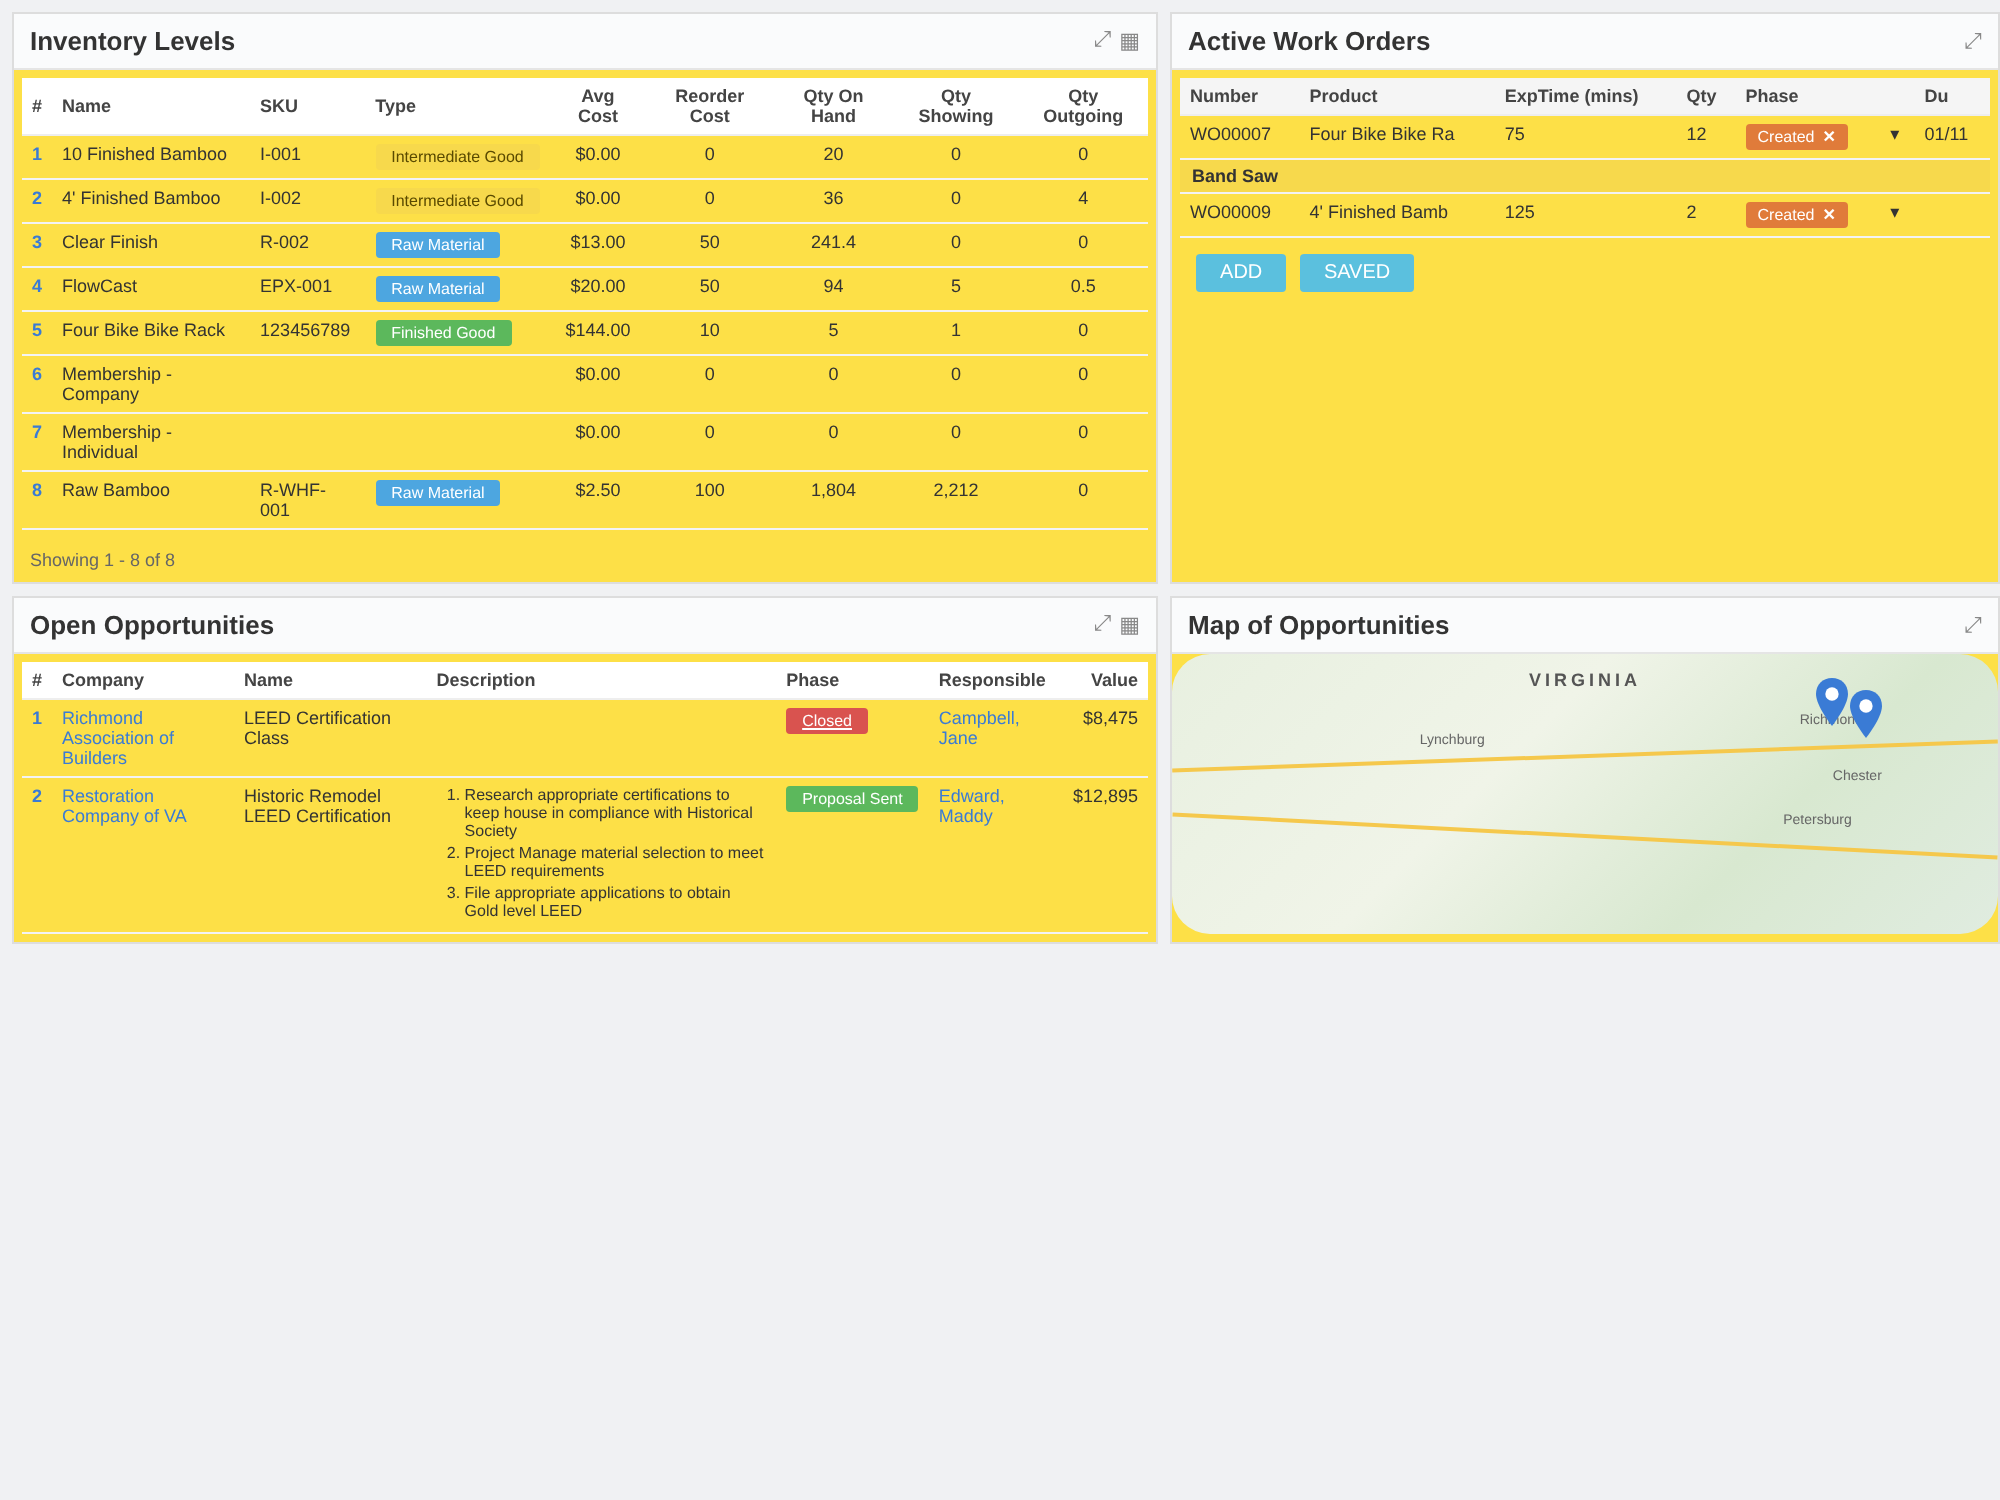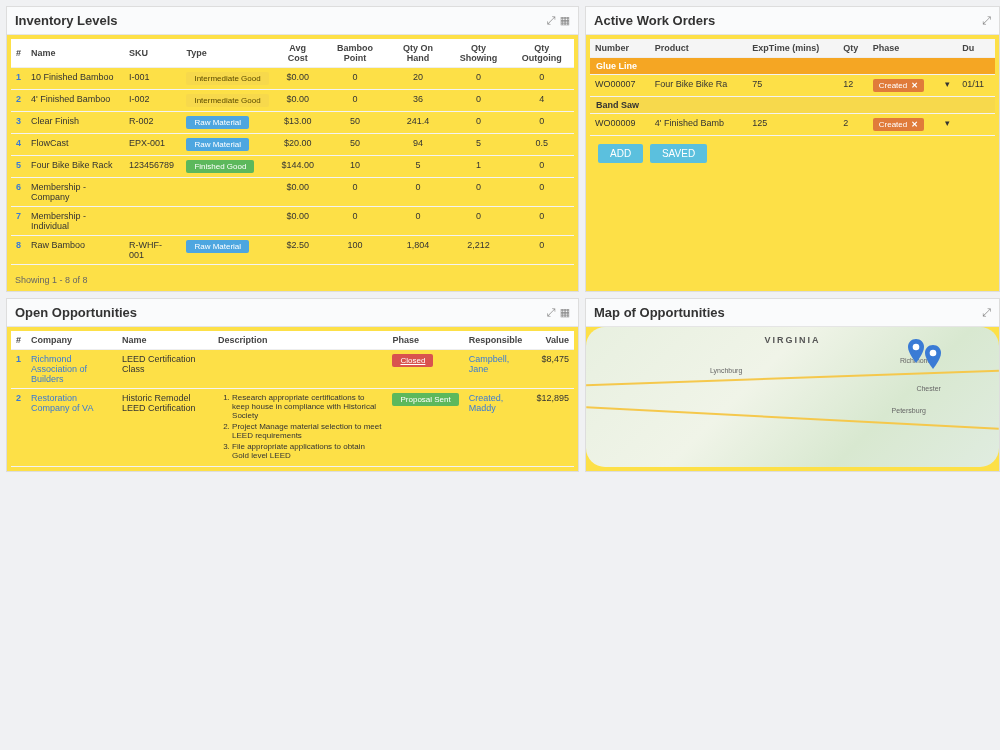--- a/index.html
+++ b/index.html
@@ -57,21 +57,21 @@
     </div>
     <div class="panel-body">
       <table>
         <thead>
             <tr id="inv-head">
               <th>#</th>
               <th>Name</th>
               <th>SKU</th>
               <th>Type</th>
               <th class="td-center">Avg Cost</th>
-              <th class="td-center">Bamboo Point</th>
+              <th class="td-center">Reorder Cost</th>
               <th class="td-center">Qty On Hand</th>
               <th class="td-center">Qty Showing</th>
               <th class="td-center">Qty Outgoing</th>
             </tr>
           </thead>
         <tbody id="inv-body">
             <tr>
               <td class="num">1</td>
               <td>10 Finished Bamboo</td>
               <td>I-001</td>
@@ -180,23 +180,20 @@
               <th>Product</th>
               <th>ExpTime (mins)</th>
               <th>Qty</th>
               <th>Phase</th>
               <th></th>
               <th>Du</th>
             </tr>
           </thead>
         <tbody id="wo-body">
             <tr>
-              <td colspan="7" class="wo-group orange">Glue Line</td>
-            </tr>
-            <tr>
               <td>WO00007</td>
               <td>Four Bike Bike Ra</td>
               <td>75</td>
               <td>12</td>
               <td><span class="chip b-orange">Created <span class="x">✕</span></span></td>
               <td>▾</td>
               <td>01/11</td>
             </tr>
             <tr>
               <td colspan="7" class="wo-group ">Band Saw</td>
@@ -255,21 +252,21 @@
               <td class="link">Restoration Company of VA</td>
               <td>Historic Remodel LEED Certification</td>
               <td>
                 <ol>
                   <li>Research appropriate certifications to keep house in compliance with Historical Society</li>
                   <li>Project Manage material selection to meet LEED requirements</li>
                   <li>File appropriate applications to obtain Gold level LEED</li>
                 </ol>
               </td>
               <td><span class="badge b-green">Proposal Sent</span></td>
-              <td class="link">Created, Maddy</td>
+              <td class="link">Edward, Maddy</td>
               <td class="td-right">$12,895</td>
             </tr>
           </tbody>
       </table>
     </div>
   </div>
 
   <div class="panel">
     <div class="panel-header">
       <span class="panel-title">Map of Opportunities</span>

